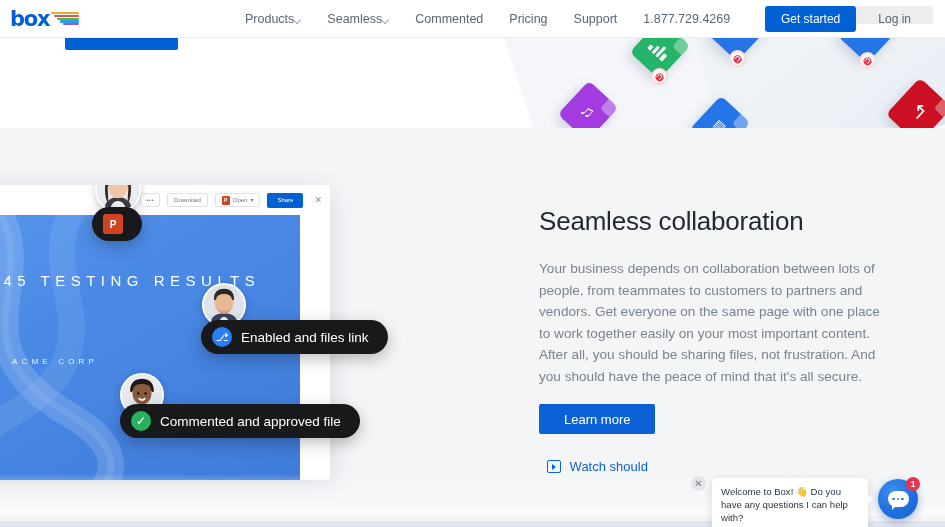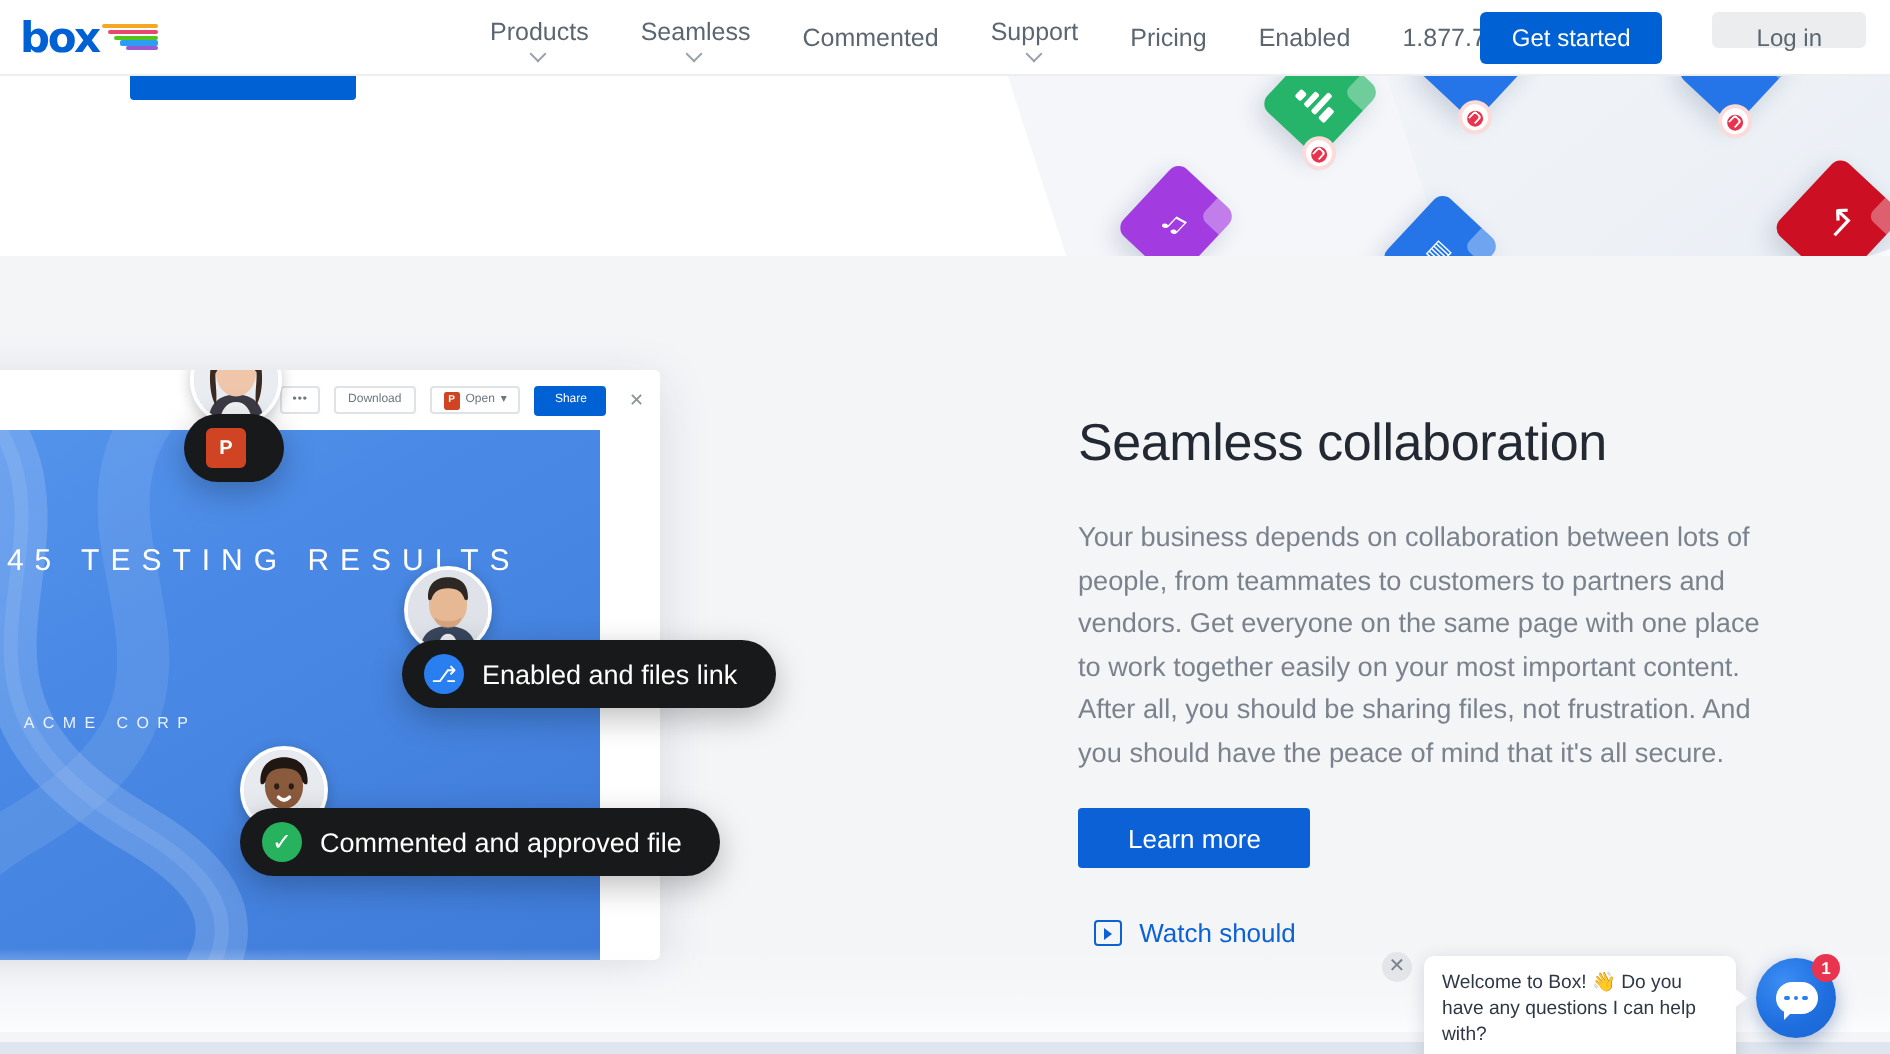--- a/index.html
+++ b/index.html
@@ -33,36 +33,36 @@
   }
   .sw1 { width: 28px; background: #f5a623; margin-left: 0px;}
   .sw2 { width: 25px; background: #e8486b; margin-left: 3px;}
   .sw3 { width: 22px; background: #52c41a; margin-left: 6px;}
   .sw4 { width: 19px; background: #2f9cf4; margin-left: 9px;}
   .sw5 { width: 16px; background: #9b59d0; margin-left: 12px;}
 
   .nav { position: absolute; left: 232px; top: 0; height: 38px; display: flex; align-items: center; gap: 0px; }
   .nav-item {
     position: relative; padding: 0 13px; height: 38px;
-    display: flex; flex-direction: column; align-items: center; justify-content: center;
+    display: flex; flex-direction: row; align-items: center; justify-content: center;
     font-size: 12.5px; color: #5b6671; cursor: pointer; white-space: nowrap;
   }
   .nav-item .lbl { line-height: 14px; }
   .chev {
     margin-top: 3px; width: 7px; height: 4px; position: relative;
   }
   .chev::after {
     content: ""; position: absolute; left: 0; top: -2px;
     width: 5px; height: 5px;
     border-right: 1.2px solid #9aa3ad; border-bottom: 1.2px solid #9aa3ad;
     transform: rotate(45deg);
   }
   .nav-phone { padding: 0 13px; font-size: 12.5px; color: #5b6671; line-height: 38px; white-space: nowrap; cursor:pointer;}
 
-  .hdr-actions { position: absolute; right: 12px; top: 6px; display: flex; gap: 25px; }
+  .hdr-actions { position: absolute; right: 12px; top: 6px; display: flex; gap: 0; }
   .btn-primary-sm {
     background: #0061d5; color: #fff; font-size: 12px; border: none; border-radius: 3px;
     padding: 0 16px; height: 26px; line-height: 26px; cursor: pointer; white-space: nowrap;
   }
   .btn-ghost-sm {
     background: #ebedef; color: #5b6671; font-size: 12px; border: none; border-radius: 3px;
     padding: 0 22px; height: 18px; line-height: 26px; cursor: pointer; white-space: nowrap;
   }
 
   
@@ -301,28 +301,24 @@
         <span class="chev"></span>
       </div>
       <div class="nav-item">
         <span class="lbl">Seamless</span>
         <span class="chev"></span>
       </div>
       <div class="nav-item">
         <span class="lbl">Commented</span>
       </div>
       <div class="nav-item">
+        <span class="lbl">Pricing</span>
+      </div>
+      <div class="nav-item">
         <span class="lbl">Support</span>
-        <span class="chev"></span>
-      </div>
-      <div class="nav-item">
-        <span class="lbl">Pricing</span>
-      </div>
-      <div class="nav-item">
-        <span class="lbl">Enabled</span>
       </div>
       <div class="nav-phone">1.877.729.4269</div>
     </div>
 
     <div class="hdr-actions">
       <button class="btn-primary-sm">Get started</button>
       <button class="btn-ghost-sm">Log in</button>
     </div>
   </div>
 

